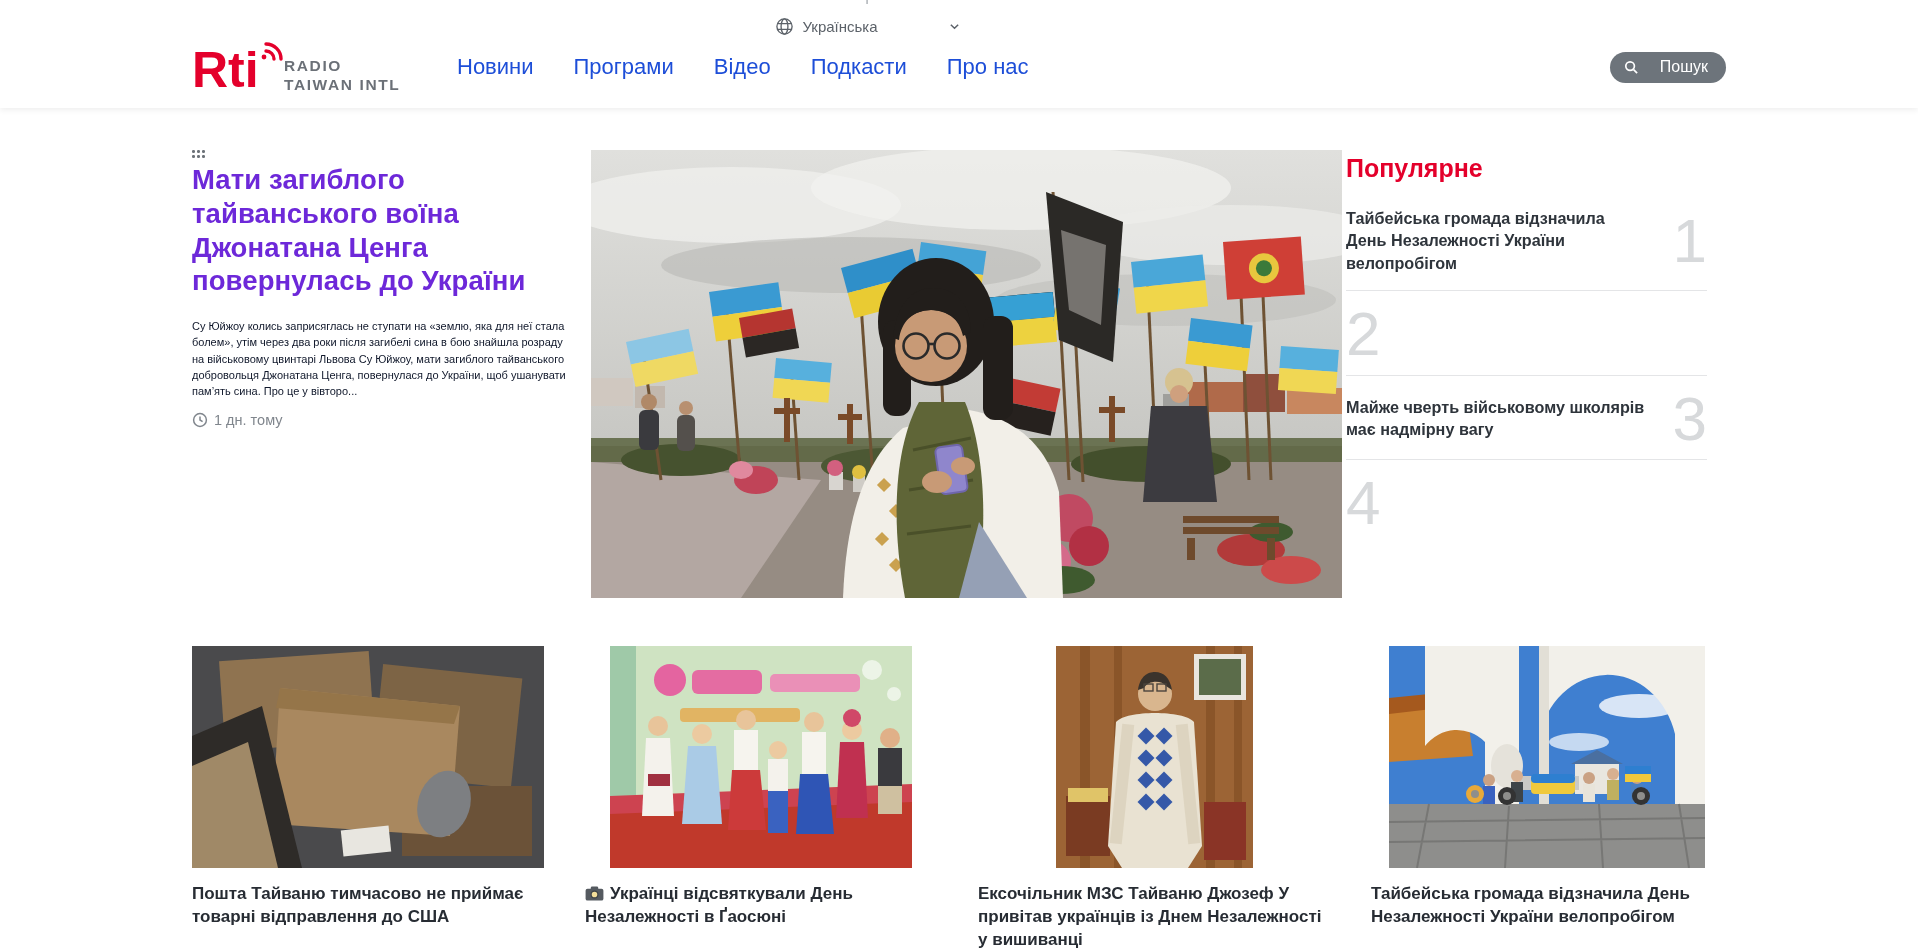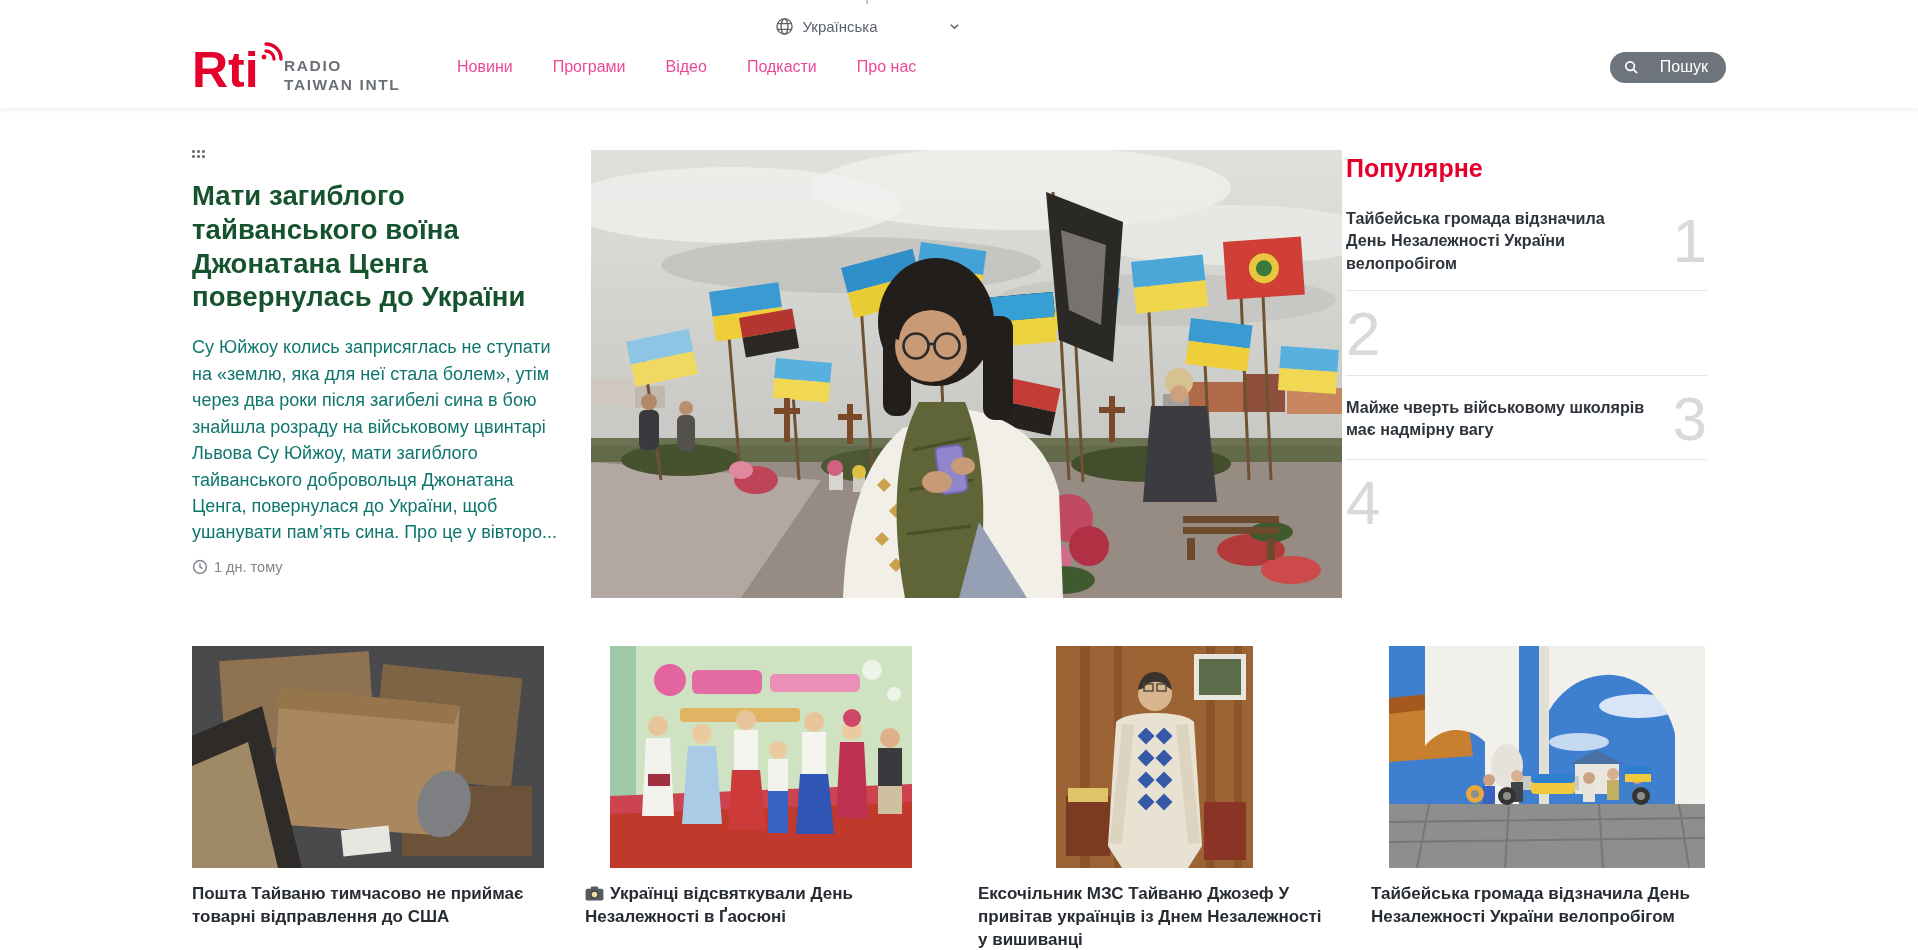--- a/index.html
+++ b/index.html
@@ -17,31 +17,31 @@
   .dots-grid i { width:2.5px; height:2.5px; border-radius:50%; background:#6c7278; }
   .tsize { display:flex; align-items:center; gap:9px; cursor:pointer; }
   .lang { display:flex; align-items:center; gap:9px; width:185px; cursor:pointer; }
   .lang .spacer { flex:1; }
   .chev { width:11px; height:11px; flex:0 0 auto; }
   .chev path { stroke:#5c6269; stroke-width:1.6; fill:none; }
 
   .header-main { height:72px; display:flex; align-items:center; padding:0 192px 10px 192px; }
   .logo { display:flex; align-items:flex-end; gap:10px; cursor:pointer; }
   .nav { display:flex; gap:40px; margin-left:50px; }
-  .nav a { font-size:16px; color:#ec4899; text-decoration:none; cursor:pointer; }
+  .nav a { font-size:22px; color:#1d4ed8; text-decoration:none; cursor:pointer; }
   .search-btn { margin-left:auto; height:31px; background:#6d747b; color:#fff; border:none;
     border-radius:16px; padding:0 18px 0 14px; font-size:16px; display:flex; align-items:center;
     gap:21px; cursor:pointer; font-family:inherit; }
 
   
   .main { width:1534px; margin:42px auto 0; display:flex; }
   .feat-col { width:374px; flex:0 0 374px; }
-  .feat-title { margin:20px 0 20px; font-size:27.5px; line-height:1.23; font-weight:600;
-    color:#14532d; letter-spacing:.1px; cursor:pointer; }
-  .feat-excerpt { font-size:18px; line-height:1.47; color:#0f766e; }
+  .feat-title { margin:4px 0 20px; font-size:27.5px; line-height:1.23; font-weight:600;
+    color:#6d28d9; letter-spacing:.1px; cursor:pointer; }
+  .feat-excerpt { font-size:11px; line-height:1.47; color:#0f172a; }
   .time-row { margin-top:13px; display:flex; align-items:center; gap:6px; color:#80868d; font-size:14.5px; }
   .hero { width:751px; flex:0 0 751px; height:448px; margin-left:25px; overflow:hidden; cursor:pointer; background:#cfcfcc; }
   .hero svg { display:block; width:751px; height:448px; }
 
   .pop-col { width:361px; flex:0 0 361px; margin-left:4px; }
   .pop-heading { color:#e4002b; font-size:25px; font-weight:700; margin:4px 0 6px; }
   .pop-list { list-style:none; }
   .pop-item { display:flex; align-items:center; justify-content:space-between; gap:14px;
     padding:18px 0 16px; border-bottom:1px solid #e4e5e7; cursor:pointer; }
   .pop-item:last-child { border-bottom:none; }

